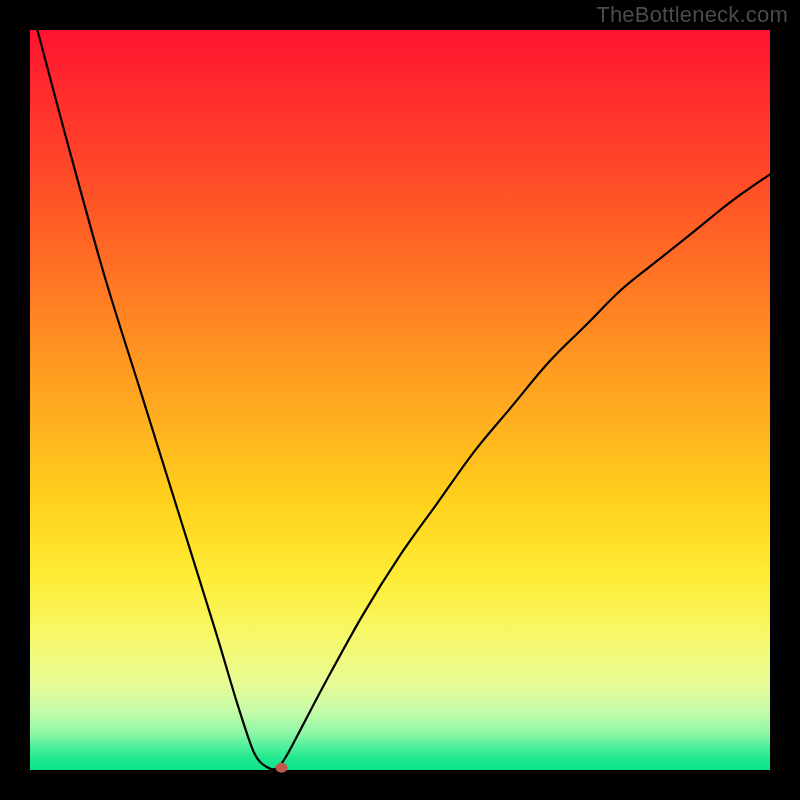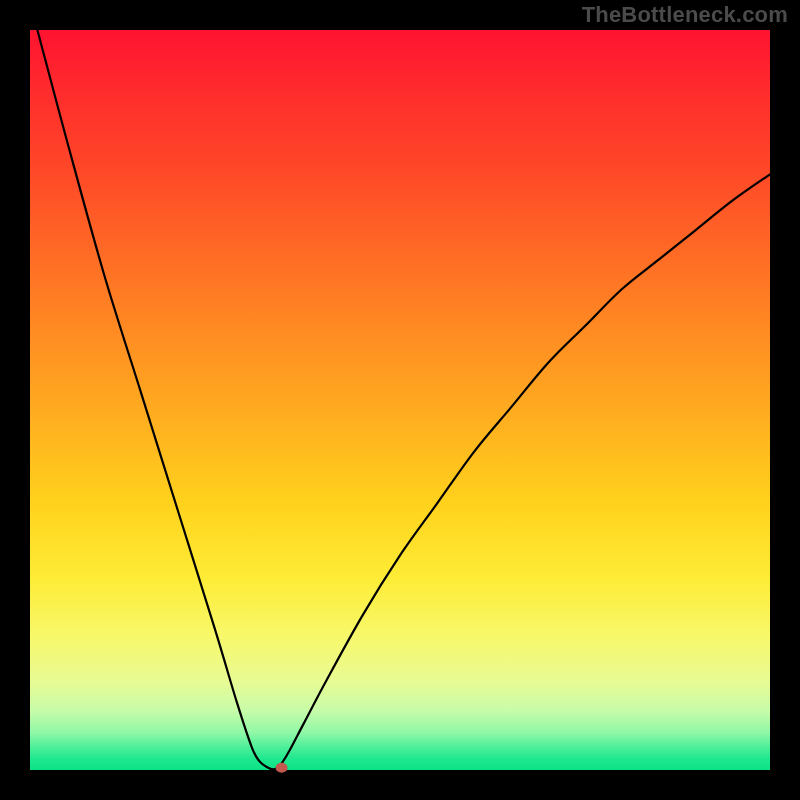--- a/index.html
+++ b/index.html
@@ -16,21 +16,21 @@
     width: 800px;
     height: 800px;
     background: #000;
   }
   .watermark {
     position: absolute;
     top: 2px;
     right: 12px;
     color: #4b4b4b;
     font-size: 22px;
-    font-weight: 700;
+    font-weight: 400;
     letter-spacing: 0.2px;
     user-select: none;
     margin-left: 16px;
   }
   .plot {
     position: absolute;
     left: 30px;
     top: 30px;
     width: 740px;
     height: 740px;

